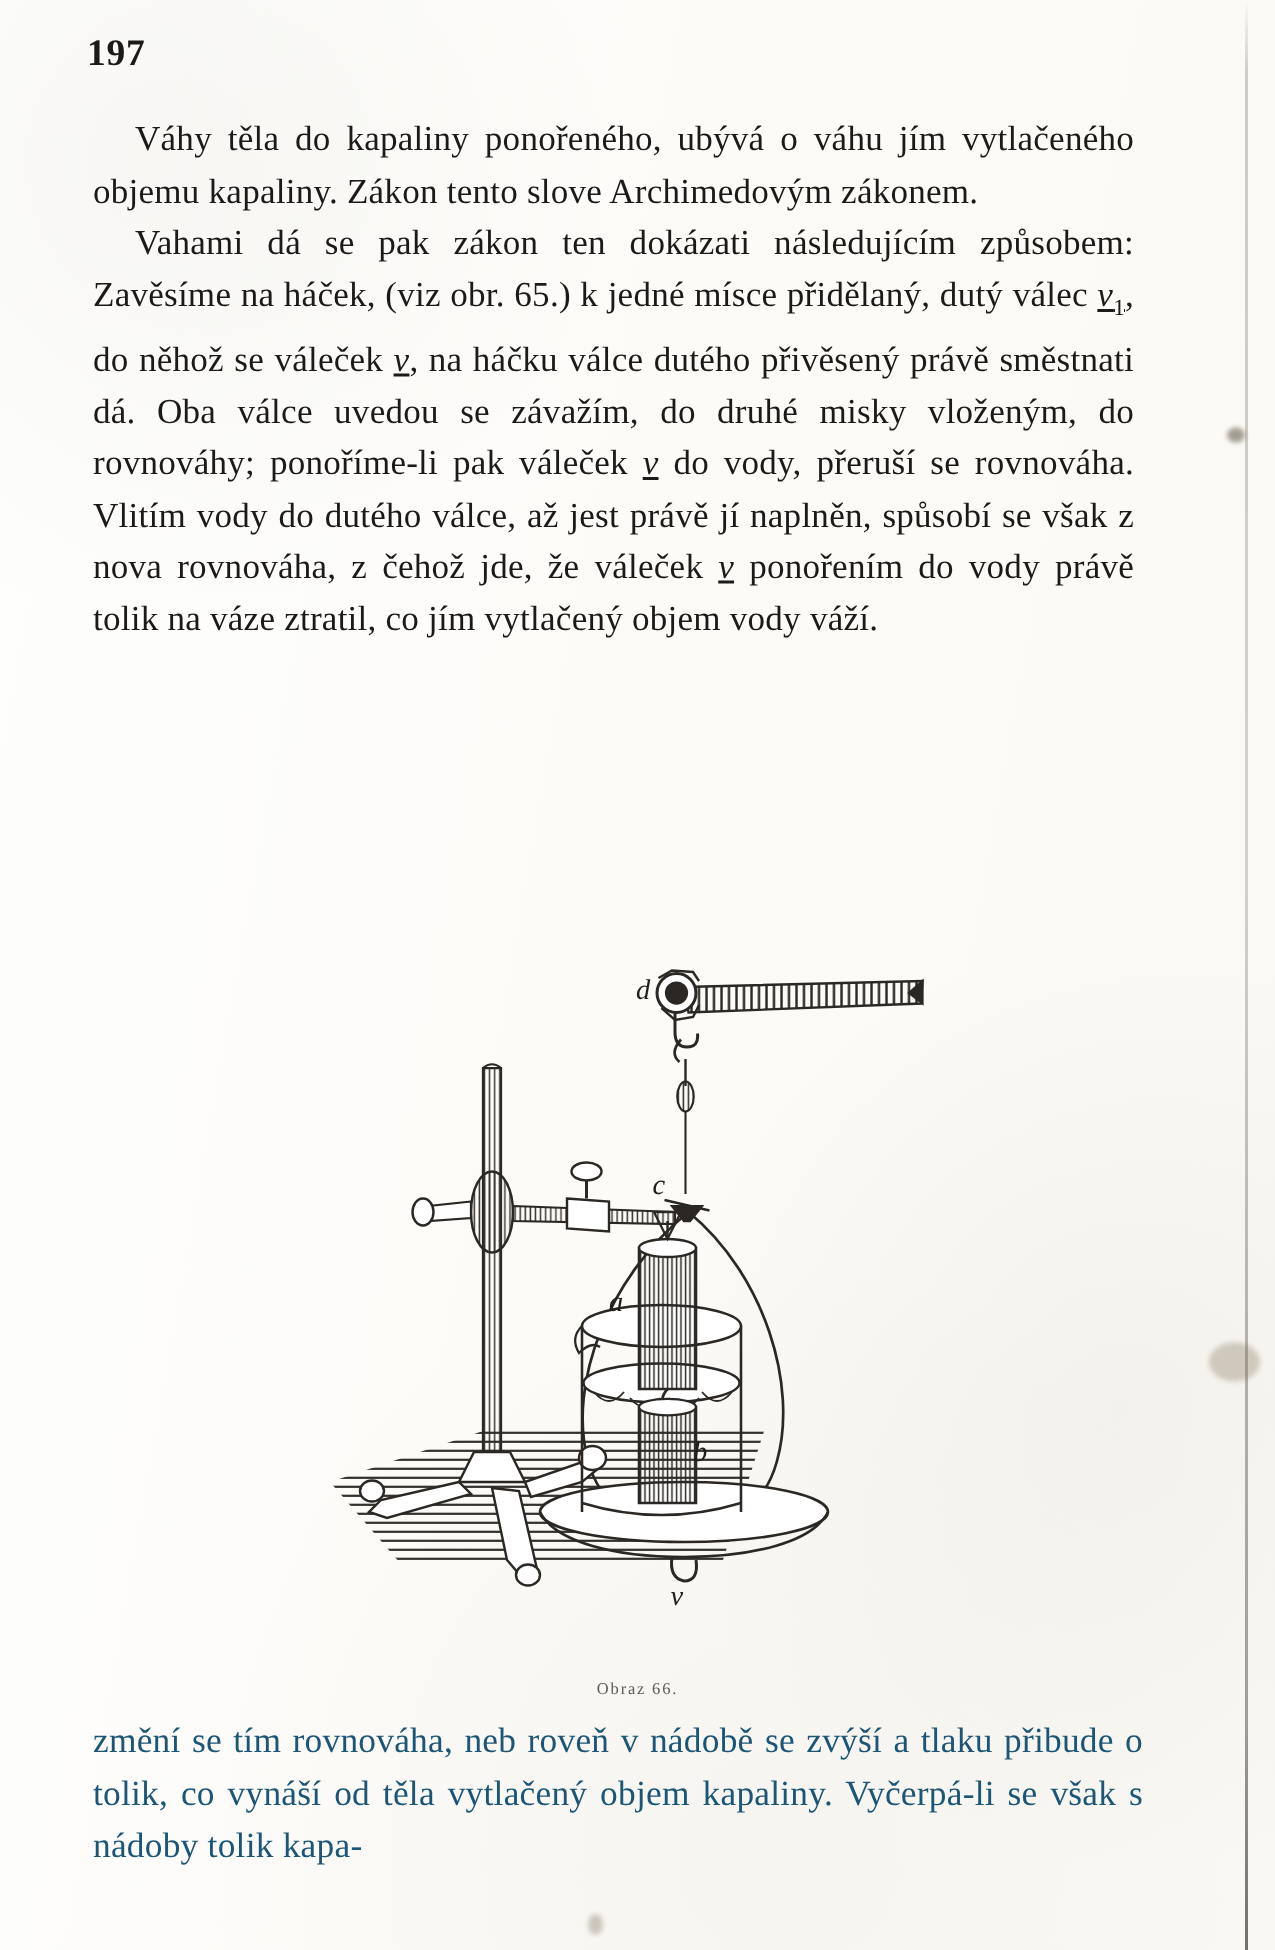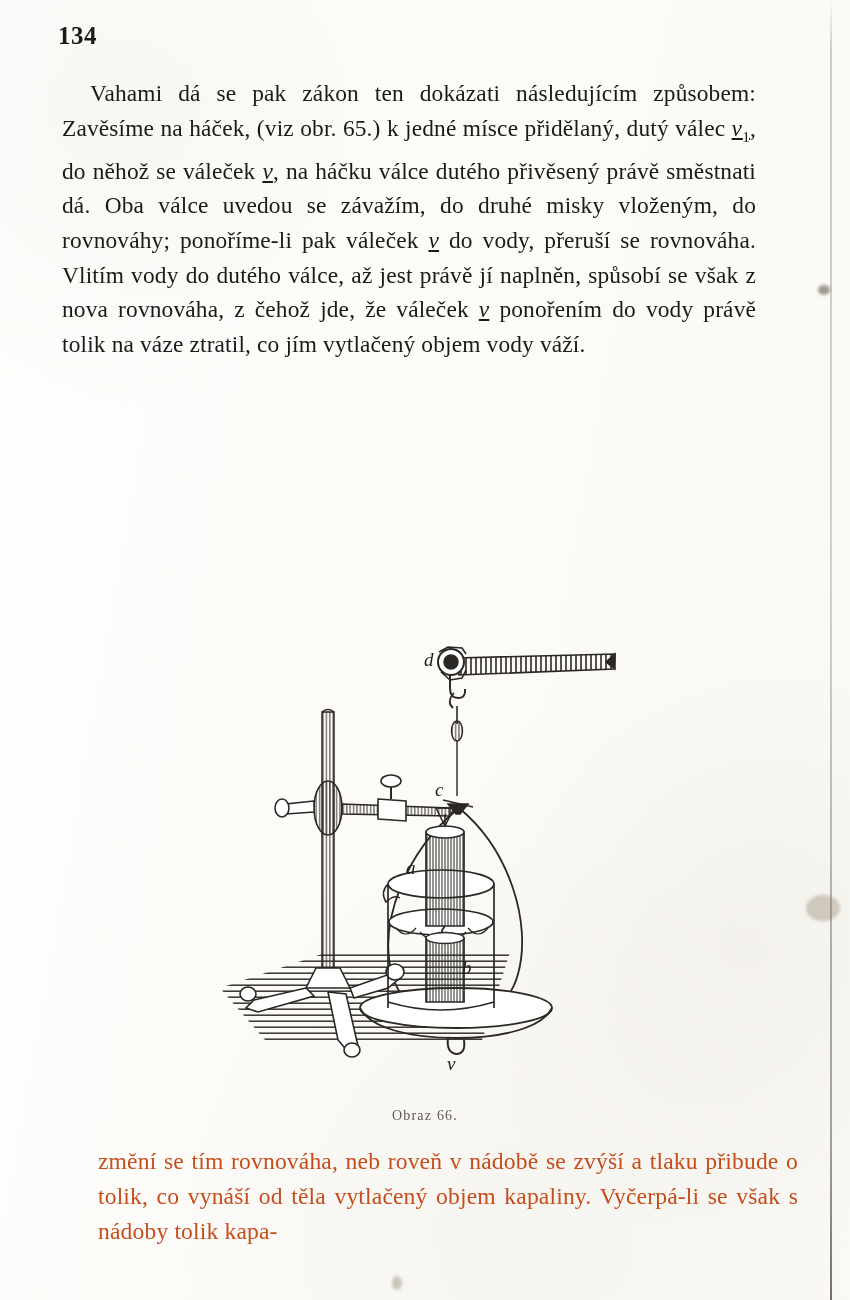--- a/index.html
+++ b/index.html
@@ -44,47 +44,48 @@
   }
   #block-top{top:76px;}
   #block-bottom{top:1144px;width:700px;font-size:23.6px;line-height:35px;}
 
   .col p{margin:0;}
   .col p.ind{text-indent:28px;}
   .var{font-style:italic;text-decoration:underline;}
   .var sub{font-size:.66em;font-style:normal;}
 
   
-  #block-bottom{color:#c2410c;opacity:.93;margin-left:36px;}
+  #block-bottom{color:#0c4a6e;opacity:.93;}
 
   figure.fig{
     position:absolute;left:0;top:636px;width:850px;margin:0;
   }
   .fig-art{position:relative;width:430px;height:470px;margin:0 auto;}
   .fig-cap{
-    text-align:center;font-size:14px;letter-spacing:1.2px;
-    color:#5f5a53;margin-top:2px;
+    text-align:center;font-size:11px;letter-spacing:1.2px;
+    color:#5f5a53;margin-top:14px;
   }
   svg{display:block;}
   .lbl{font-family:"Liberation Serif",serif;font-style:italic;font-size:19px;fill:#201d1a;}
 </style>
 </head>
 <body>
 
 <div class="paper-tex"></div>
 <div class="scan-edge"></div>
 <div class="foxing" style="left:818px;top:285px;width:12px;height:10px;background:rgba(90,78,60,.55);"></div>
 <div class="foxing" style="left:806px;top:895px;width:34px;height:26px;background:rgba(120,104,80,.3);"></div>
 <div class="foxing" style="left:392px;top:1276px;width:10px;height:14px;background:rgba(120,108,88,.35);"></div>
 
 <div class="page">
 
-  <div class="folio">134</div>
+  <div class="folio">197</div>
 
   <div class="col" id="block-top">
+    <p class="ind">Váhy těla do kapaliny ponořeného, ubývá o váhu jím vytlačeného objemu kapaliny. Zákon tento slove Archimedovým zákonem.</p>
     <p class="ind">Vahami dá se pak zákon ten dokázati následujícím způsobem: Zavěsíme na háček, (viz obr. 65.) k jedné mísce přidělaný, dutý válec <i class="var">v<sub>1</sub></i>, do něhož se váleček <i class="var">v</i>, na háčku válce dutého přivěsený právě směstnati dá. Oba válce uvedou se závažím, do druhé misky vloženým, do rovnováhy; ponoříme-li pak váleček <i class="var">v</i> do vody, přeruší se rovnováha. Vlitím vody do dutého válce, až jest právě jí naplněn, spůsobí se však z nova rovnováha, z čehož jde, že váleček <i class="var">v</i> ponořením do vody právě tolik na váze ztratil, co jím vytlačený objem vody váží.</p>
   </div>
 
   <figure class="fig">
     <div class="fig-art">
       <svg width="430" height="470" viewBox="0 0 430 470">
         <defs>
           <pattern id="hatchH" width="6" height="6" patternUnits="userSpaceOnUse">
             <line x1="0" y1="1.2" x2="6" y2="1.2" stroke="#2a2724" stroke-width="1.5"></line>
           </pattern>

